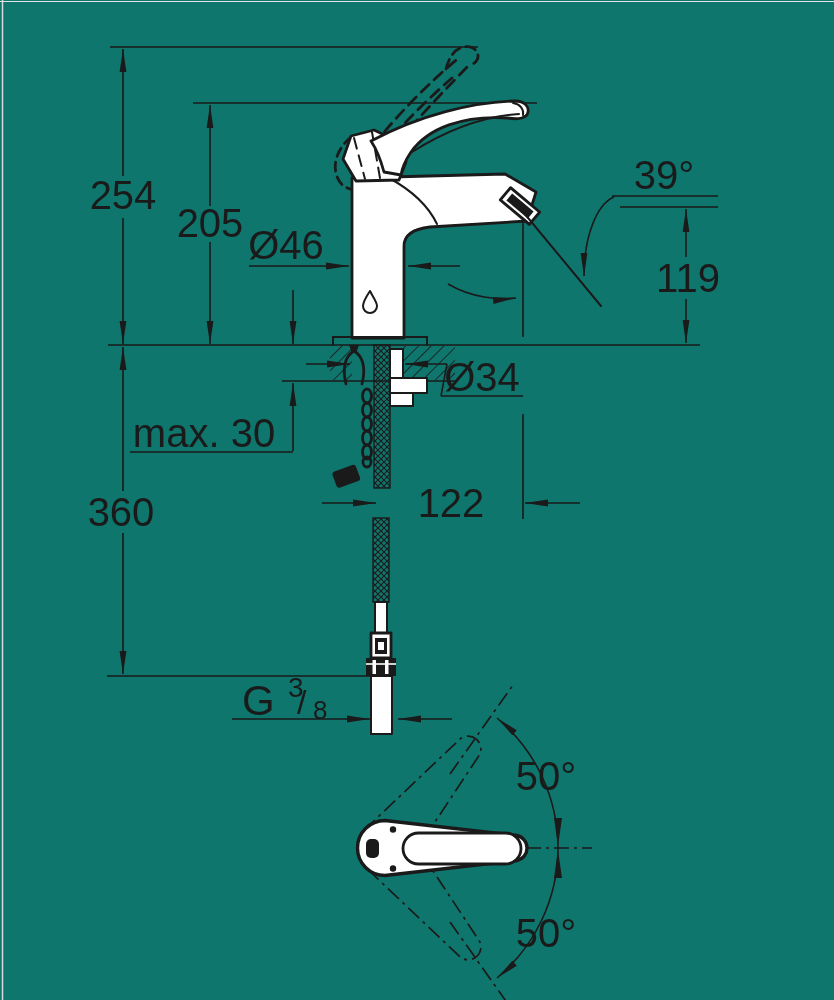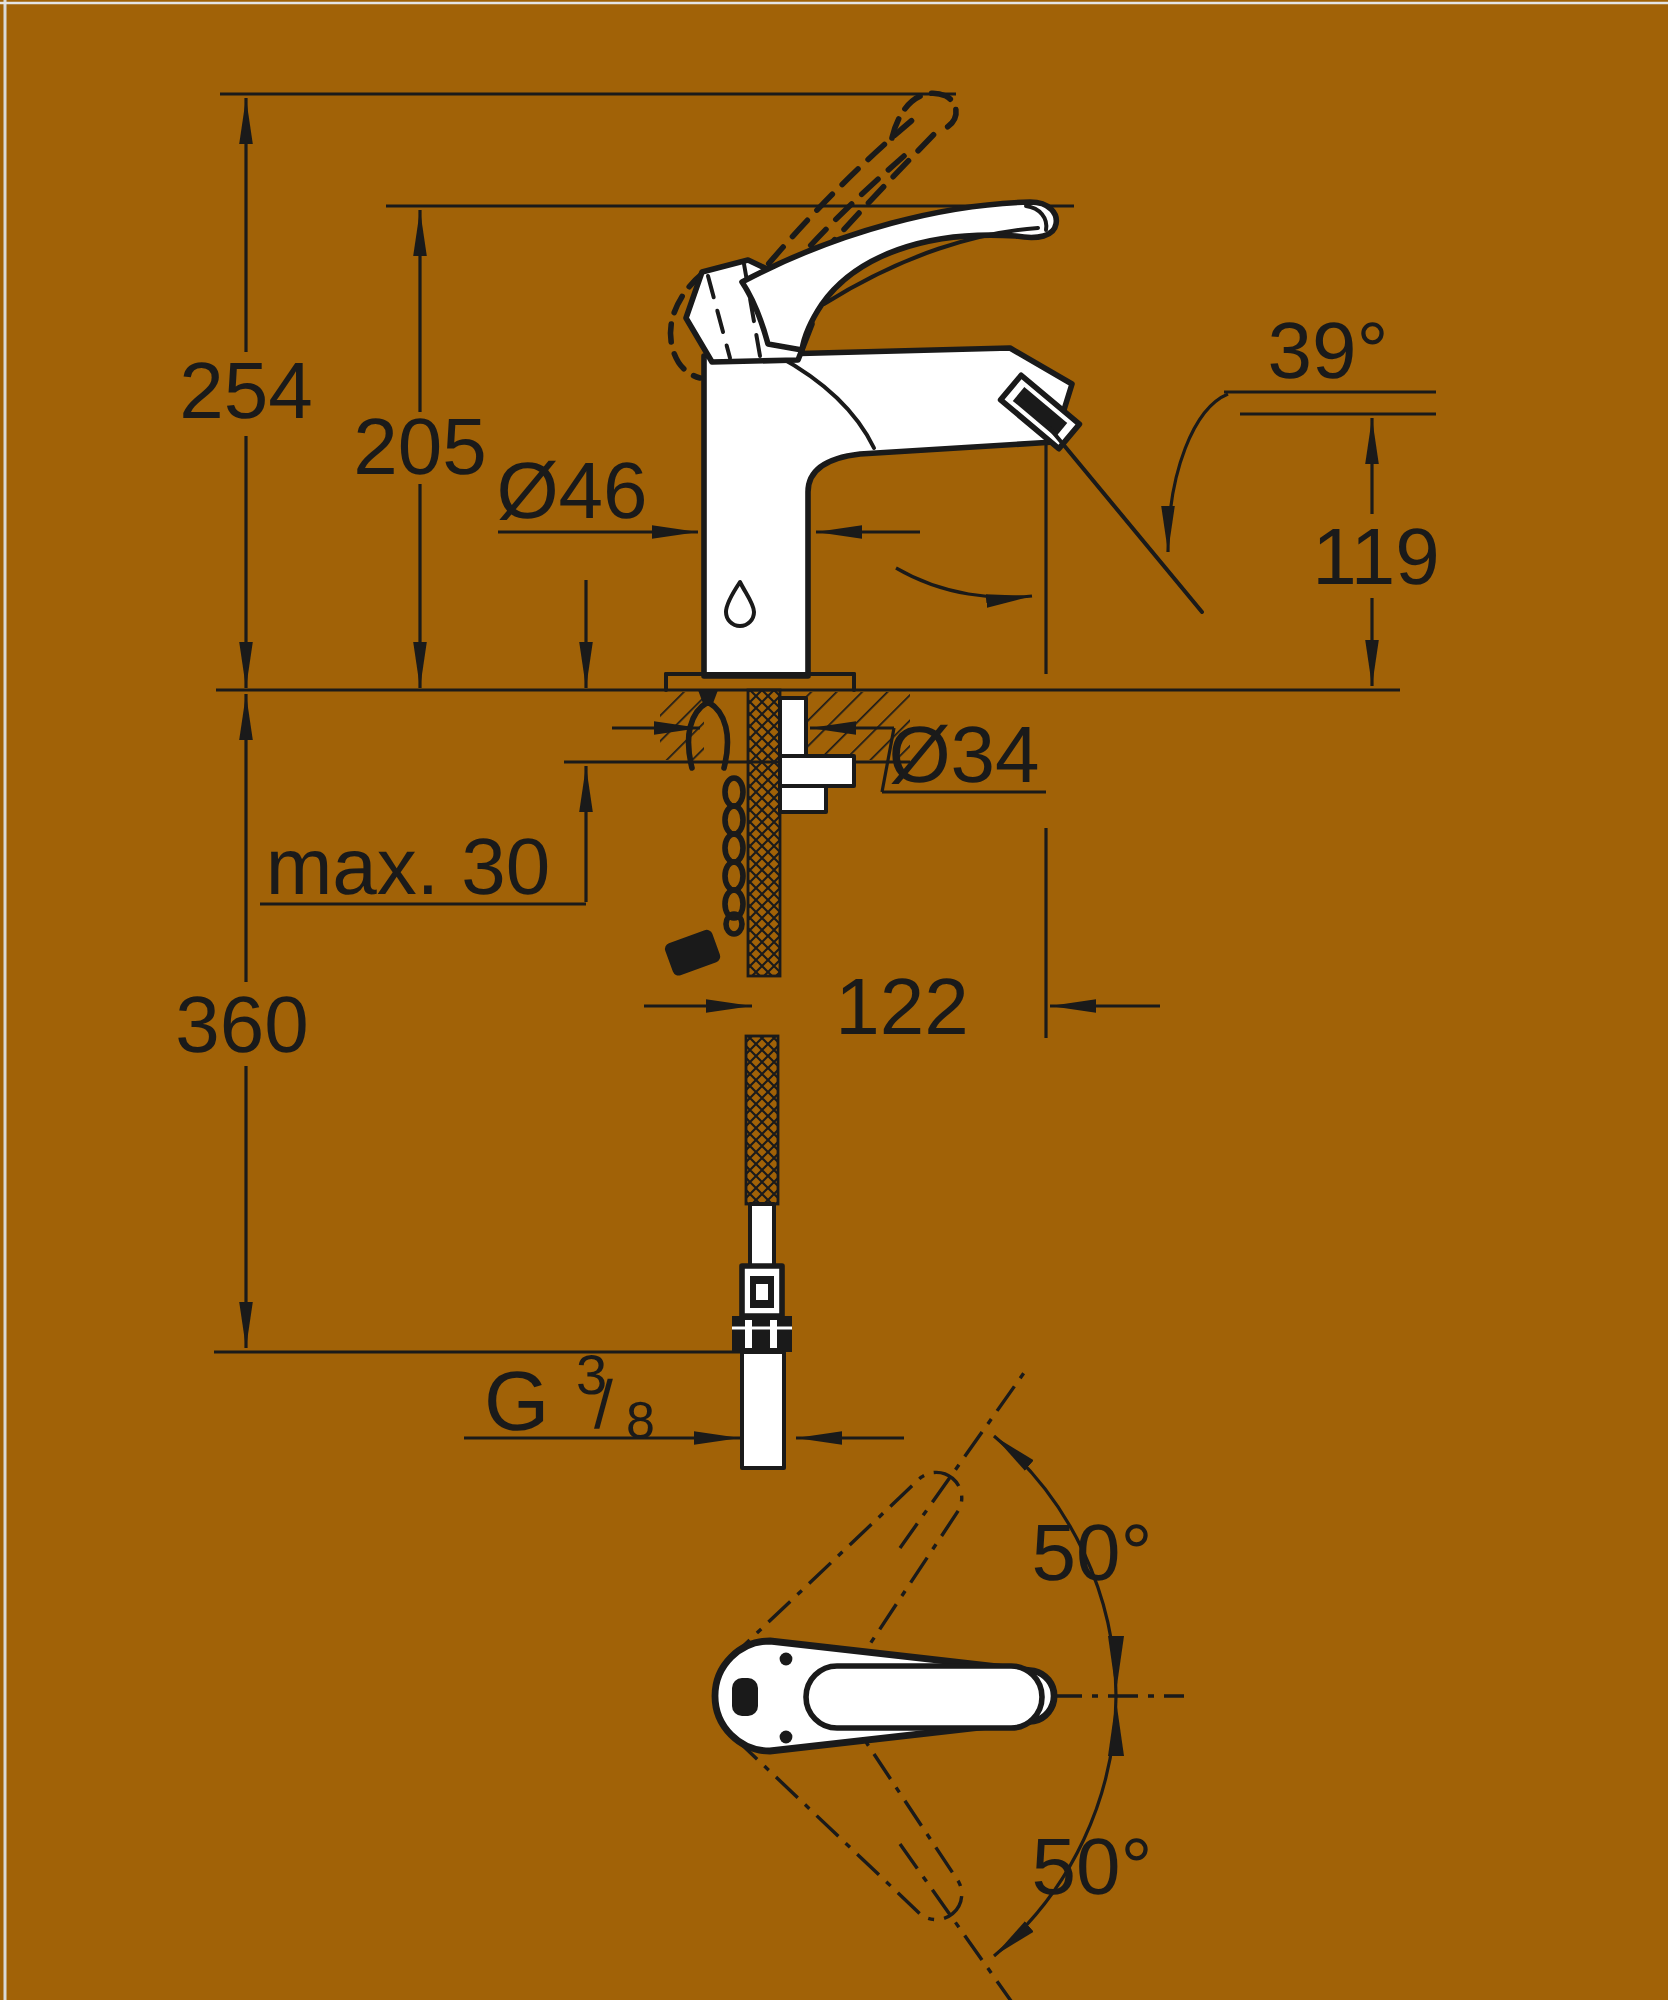--- a/index.html
+++ b/index.html
@@ -1,16 +1,16 @@
 <!DOCTYPE html>
 <html><head>
 <meta charset="utf-8">
 <style>
   html,body{margin:0;padding:0;background:#ffffff;}
-  .page{width:834px;height:1000px;position:relative;background:#a16207;overflow:hidden;}
+  .page{width:834px;height:1000px;position:relative;background:#0f766e;overflow:hidden;}
   svg{display:block;}
   .ext{stroke:#1a1a1a;stroke-width:1.6;fill:none;}
   .dim{stroke:#1a1a1a;stroke-width:1.6;fill:none;marker-end:url(#arr);}
   .obj{stroke:#1a1a1a;stroke-width:2.8;fill:none;stroke-linejoin:round;stroke-linecap:round;}
   .objf{stroke:#1a1a1a;stroke-width:2.8;fill:#fff;stroke-linejoin:round;stroke-linecap:round;}
   .thin{stroke-width:2;}
   .dashed{stroke-dasharray:11 7;}
   .dashdot{stroke:#1a1a1a;stroke-width:1.7;fill:none;stroke-dasharray:15 5 3 5;}
   .txt{font-family:"Liberation Sans","DejaVu Sans",sans-serif;font-size:40px;fill:#1a1a1a;}
   .txt-s{font-family:"Liberation Sans","DejaVu Sans",sans-serif;fill:#1a1a1a;}

